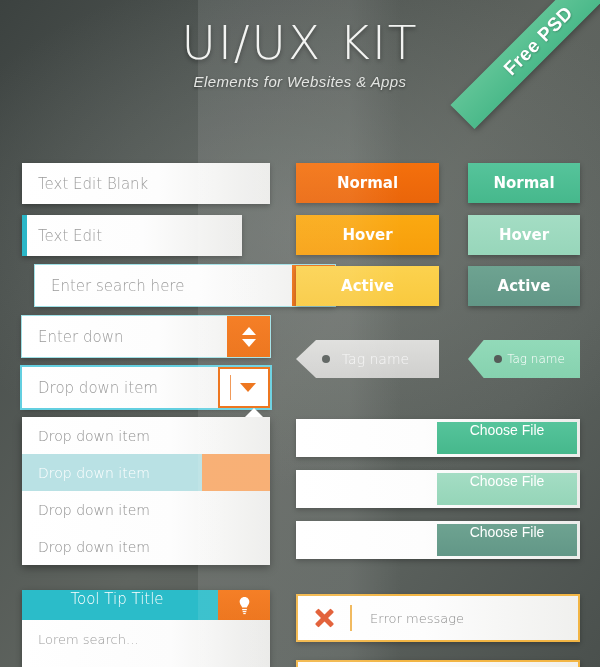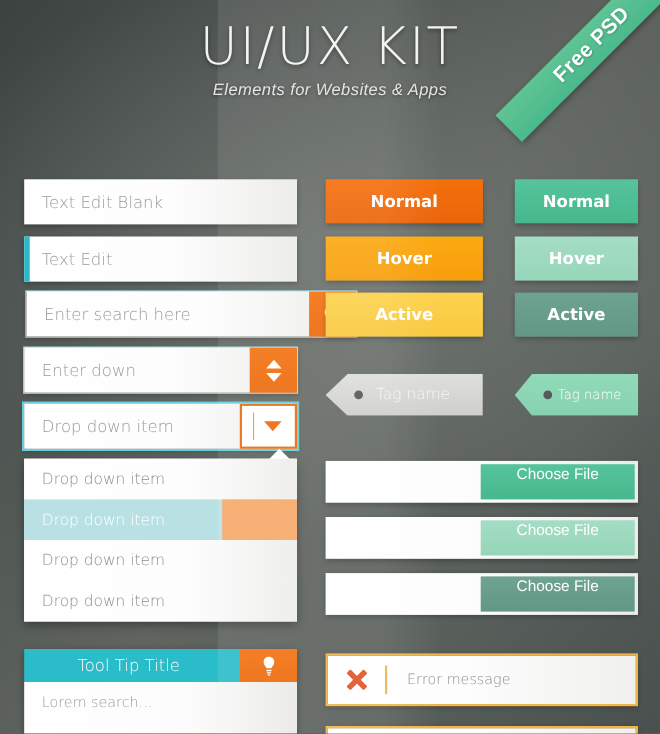--- a/index.html
+++ b/index.html
@@ -52,23 +52,23 @@
     box-shadow:0 2px 5px rgba(0,0,0,.30);
   }
   .fld .ph{
     position:absolute;left:16px;top:50%;transform:translateY(-50%);
     color:#9b9b9b;font-size:15px;font-weight:300;
     font-family:"DejaVu Sans", sans-serif;white-space:nowrap;
   }
 
   
   #f-blank{left:22px;top:163px;width:248px;height:41px;}
-  #f-edit {left:22px;top:215px;width:248px;height:41px;}
+  #f-edit {left:22px;top:215px;width:220px;height:41px;}
   #f-edit .accent{position:absolute;left:0;top:0;width:5px;height:100%;background:#2bb7c8;}
-  #f-search{left:24px;top:265px;width:300px;height:41px;box-shadow:0 0 0 1px #9fe0e6, 0 2px 5px rgba(0,0,0,.30);}
+  #f-search{left:35px;top:265px;width:300px;height:41px;box-shadow:0 0 0 1px #9fe0e6, 0 2px 5px rgba(0,0,0,.30);}
   #f-search .btn{
     position:absolute;right:0;top:0;width:43px;height:100%;
     background:linear-gradient(180deg,#f47312 0%,#ec6a0b 100%);
     display:flex;align-items:center;justify-content:center;cursor:pointer;
   }
   #f-drop {left:22px;top:316px;width:248px;height:41px;box-shadow:0 0 0 1px #9fe0e6, 0 2px 5px rgba(0,0,0,.30);}
   #f-drop .btn{
     position:absolute;right:0;top:0;width:43px;height:100%;
     background:linear-gradient(180deg,#f47312 0%,#ec6a0b 100%);
     display:flex;flex-direction:column;align-items:center;justify-content:center;gap:4px;cursor:pointer;
@@ -101,21 +101,21 @@
     background:linear-gradient(90deg,#ffffff 0%,#fdfdfd 60%,#ededeb 100%);
   }
   .dl-row.sel{background:#b9e1e4;color:#ffffff;}
   .dl-row.sel .hilite{
     position:absolute;right:0;top:0;width:68px;height:100%;background:#f7a969;
   }
 
   
   #tooltip{position:absolute;left:22px;top:590px;width:248px;height:77px;box-shadow:0 2px 6px rgba(0,0,0,.32);}
   #tooltip .tt-head{
-    position:relative;height:30px;background:#2bbcc9;display:flex;align-items:center;
+    position:relative;height:30px;background:#2bbcc9;display:flex;
   }
   #tooltip .tt-title{
     flex:1;text-align:center;color:#fff;font-size:15px;font-weight:300;
     font-family:"DejaVu Sans", sans-serif;padding-right:6px;
   }
   #tooltip .tt-ico{
     width:52px;height:30px;background:linear-gradient(180deg,#f47312 0%,#ec6a0b 100%);
     display:flex;align-items:center;justify-content:center;cursor:pointer;
   }
   #tooltip .tt-body{

